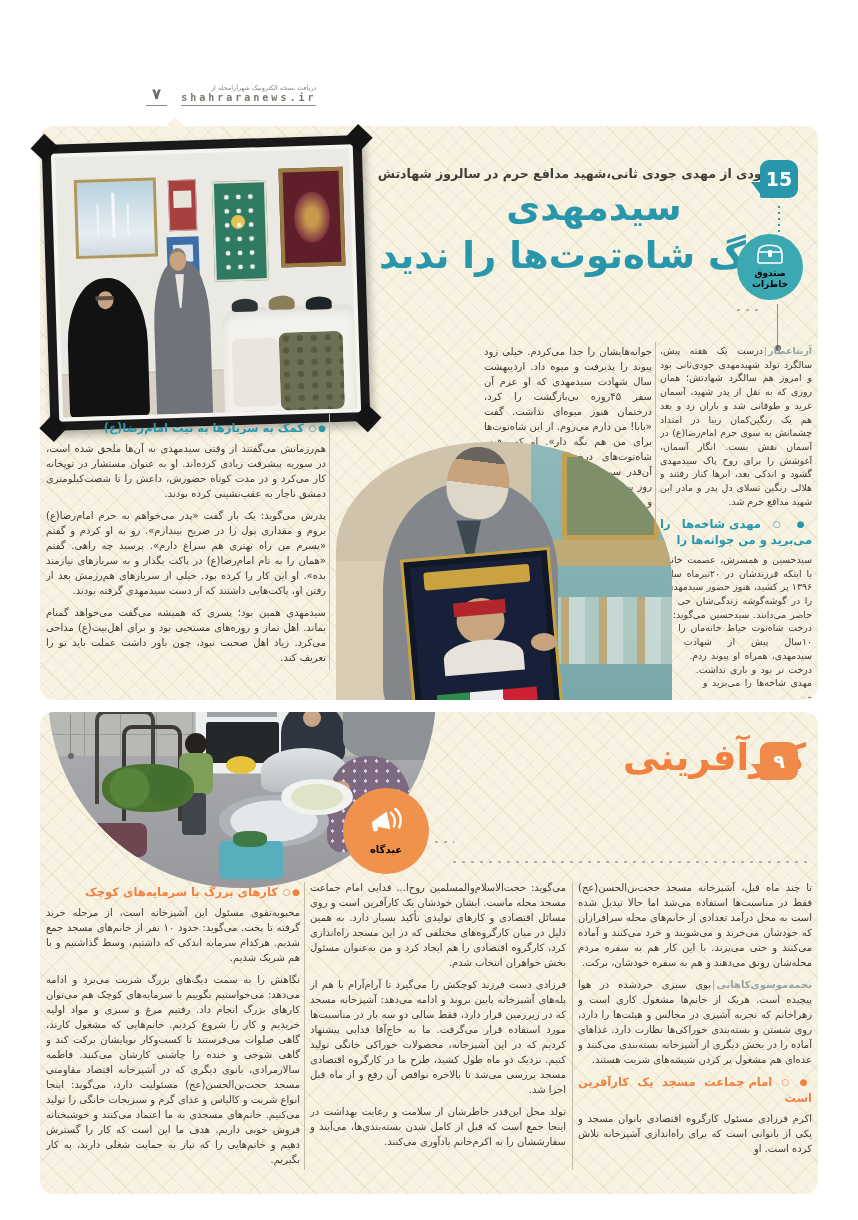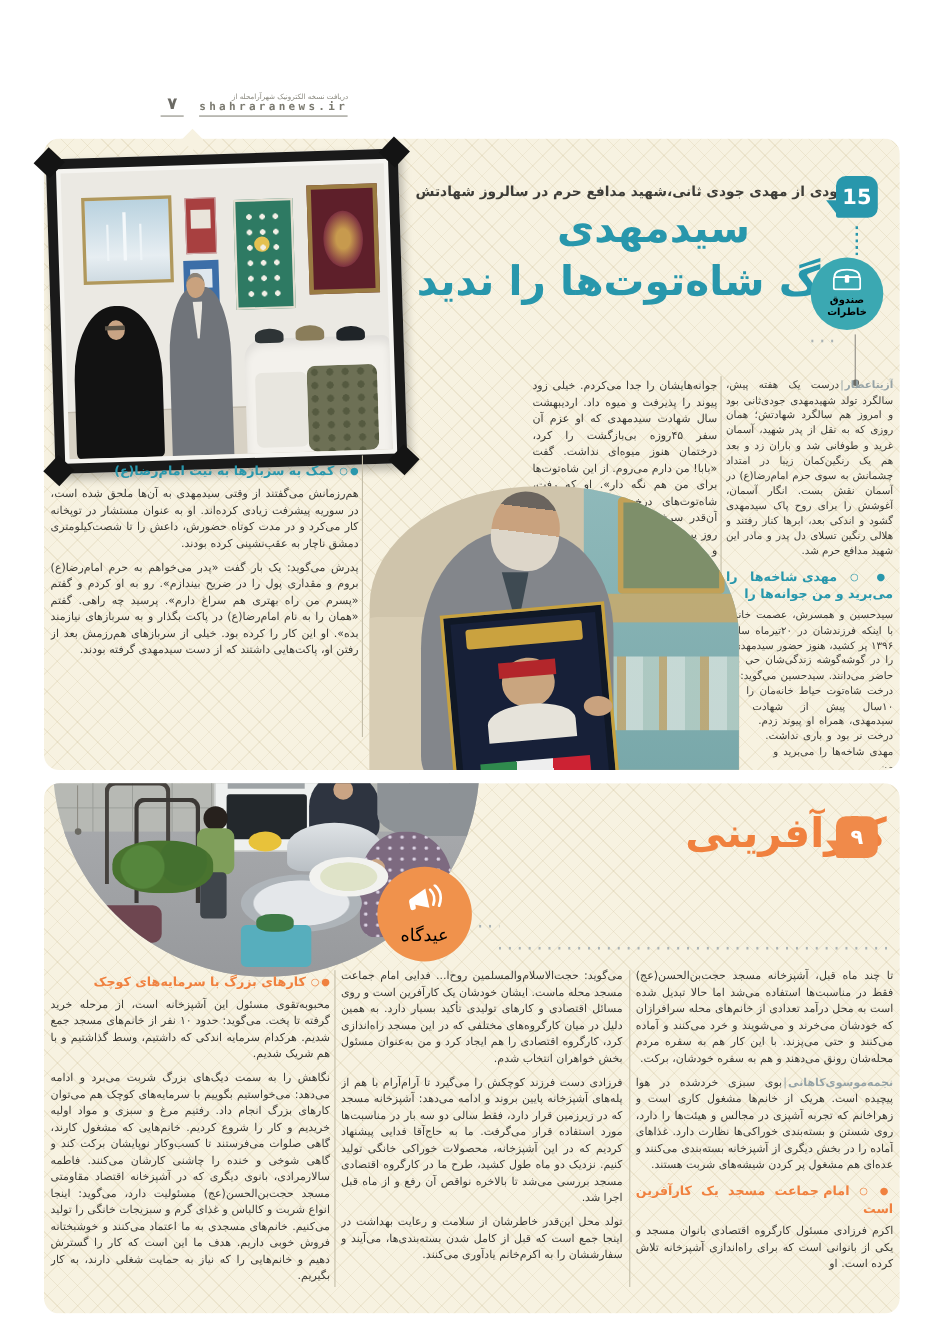--- a/index.html
+++ b/index.html
@@ -46,21 +46,21 @@
     display:flex;align-items:center;justify-content:center;border-radius:9px 10px 9px 2px;}
   .num-badge::before{content:"";position:absolute;left:-9px;bottom:3px;width:0;height:0;
     border-top:13px solid;border-left:10px solid transparent;border-top-color:inherit;}
   .badge-teal{background:#2897ac;border-top-color:#2897ac;color:#fff;}
   .badge-orange{background:#f08a4a;border-top-color:#f08a4a;color:#fff;}
   
   .tag-circle{position:absolute;border-radius:50%;color:#000000;display:flex;flex-direction:column;align-items:center;justify-content:center;text-align:right;}
   .tag-teal{background:#3ba8b2;width:66px;height:66px;}
   .tag-orange{background:#f0924c;width:86px;height:86px;}
   .tag-label{font-size:9px;font-weight:bold;line-height:1.25;}
-  .tag-label-lg{font-size:16px;font-weight:normal;margin-top:2px;}
+  .tag-label-lg{font-size:10px;font-weight:bold;margin-top:2px;}
   
   .photo-frame{position:absolute;left:6px;top:14px;width:294px;height:260px;transform:rotate(-1.8deg);
     border:9px solid #1a1a1a;background:#f5f4f0;padding:4px;box-shadow:3px 5px 9px rgba(0,0,0,.28);}
   .mount{position:absolute;width:20px;height:20px;background:#141414;transform:rotate(45deg);}
   .scene1{position:relative;width:100%;height:100%;background:#ebe9e3;overflow:hidden;}
   .s1-floor{position:absolute;left:0;bottom:0;width:100%;height:16%;background:#d8d2c5;border-top:1px solid #c3bcae;}
   .abs{position:absolute;}
   
   .photo-man{position:absolute;left:296px;top:316px;width:336px;height:258px;overflow:hidden;
     border-radius:46% 50% 0 0 / 42% 54% 0 0;background:#cfc4ab;}
@@ -189,20 +189,21 @@
         <div class="abs" style="left:20%;top:52%;width:60%;height:22%;border-radius:50% 50% 0 0;background:#e6e3da;"></div>
         <div class="abs" style="left:12%;bottom:5%;width:76%;height:9%;background:linear-gradient(90deg,#2f8a4d 33%,#eee 33% 66%,#c23 66%);"></div>
       </div>
       <div class="abs" style="left:58%;top:74%;width:26px;height:18px;border-radius:50%;background:#c9a27e;"></div>
     </div>
 
     <div class="col" style="left:6px;top:290px;width:280px;height:276px;">
       <div class="subhead teal">کمک به سربازها به نیت امام‌رضا(ع)</div>
       <p>هم‌رزمانش می‌گفتند از وقتی سیدمهدی به آن‌ها ملحق شده است، در سوریه پیشرفت زیادی کرده‌اند. او به عنوان مستشار در توپخانه کار می‌کرد و در مدت کوتاه حضورش، داعش را تا شصت‌کیلومتری دمشق ناچار به عقب‌نشینی کرده بودند.</p>
       <p>پدرش می‌گوید: یک بار گفت «پدر می‌خواهم به حرم امام‌رضا(ع) بروم و مقداری پول را در ضریح بیندازم». رو به او کردم و گفتم «پسرم من راه بهتری هم سراغ دارم». پرسید چه راهی. گفتم «همان را به نام امام‌رضا(ع) در پاکت بگذار و به سربازهای نیازمند بده». او این کار را کرده بود. خیلی از سربازهای هم‌رزمش بعد از رفتن او، پاکت‌هایی داشتند که از دست سیدمهدی گرفته بودند.</p>
+      <p>سیدمهدی همین بود؛ پسری که همیشه می‌گفت می‌خواهد گمنام بماند. اهل نماز و روزه‌های مستحبی بود و برای اهل‌بیت(ع) مداحی می‌کرد. زیاد اهل صحبت نبود، چون باور داشت عملت باید تو را تعریف کند.</p>
     </div>
   </div>
 
   <div class="sheet" id="sheet-mosque">
 
     <div class="photo-kitchen">
       <div class="tiles"></div>
       <div class="kfloor"></div>
 
       <div class="abs" style="left:12%;top:54%;width:52px;height:90px;border:4px solid #46423e;border-bottom:none;border-radius:10px 10px 0 0;"></div>

